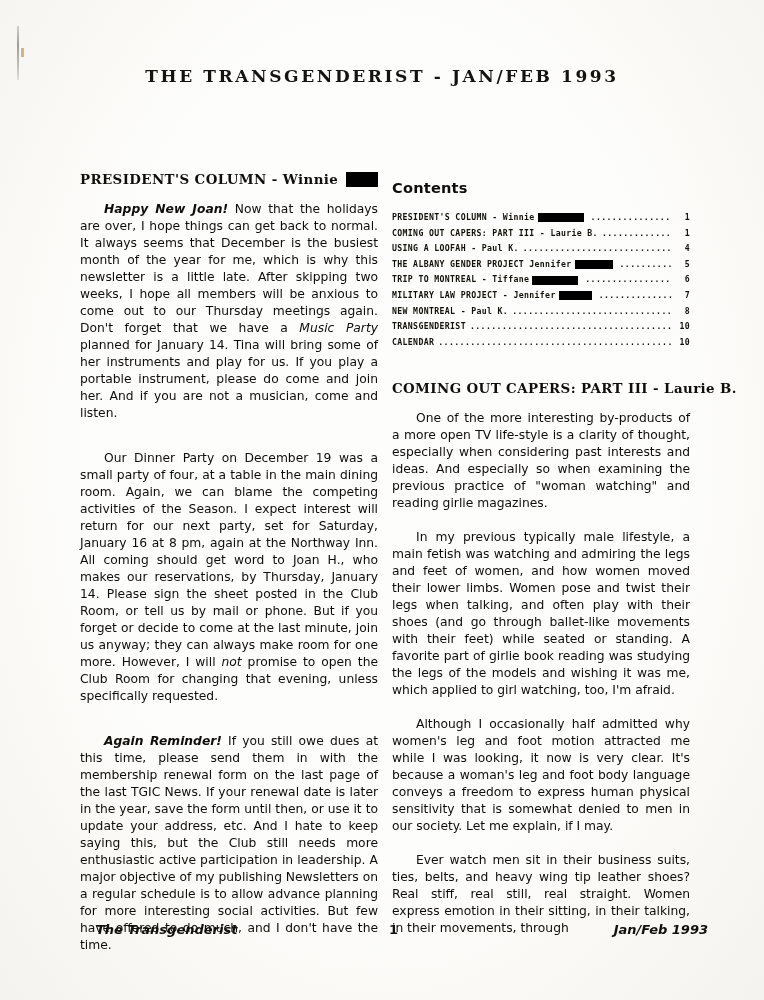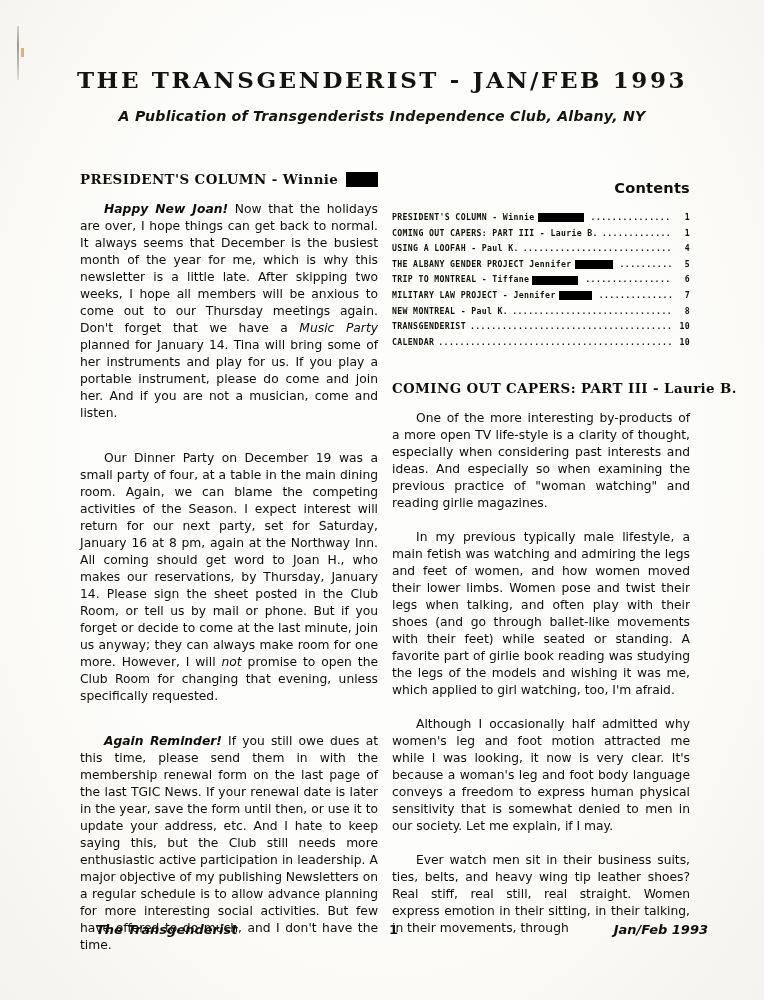--- a/index.html
+++ b/index.html
@@ -49,21 +49,21 @@
   .masthead {
     position: absolute;
     left: 0;
     right: 0;
     top: 66px;
     text-align: center;
   }
   .masthead-title {
     font-family: "DejaVu Serif", serif;
     font-weight: bold;
-    font-size: 23px;
+    font-size: 17px;
     letter-spacing: 2.6px;
     color: #15130f;
     white-space: nowrap;
   }
   .masthead-sub {
     margin-top: 15px;
     font-family: "DejaVu Sans", sans-serif;
     font-style: italic;
     font-weight: bold;
     font-size: 14.2px;
@@ -117,21 +117,21 @@
     font-weight: bold;
     font-style: italic;
   }
   em.ital { }
 
   
   .contents-title {
     font-family: "DejaVu Sans", sans-serif;
     font-weight: bold;
     font-size: 14.6px;
-    text-align: right;
+    text-align: left;
     margin: 8px 0 14px 0;
     letter-spacing: .2px;
   }
   .toc-row {
     display: flex;
     align-items: center;
     font-family: "DejaVu Sans Mono", monospace;
     font-weight: bold;
     font-size: 8.2px;
     letter-spacing: .35px;
@@ -182,21 +182,20 @@
 </head>
 <body>
 
 <div class="page">
   <div class="paper-tone"></div>
   <div class="scan-mark"></div>
   <div class="scan-mark2"></div>
 
   <div class="masthead">
     <div class="masthead-title">THE TRANSGENDERIST - JAN/FEB 1993</div>
-    <div class="masthead-sub">A Publication of Transgenderists Independence Club, Albany, NY</div>
   </div>
 
   <div class="col col-left">
 
     <div class="section-head">
       <span class="txt">PRESIDENT'S COLUMN - Winnie</span>
       <span class="redact redact-head"></span>
     </div>
 
     <div style="height:14px"></div>

